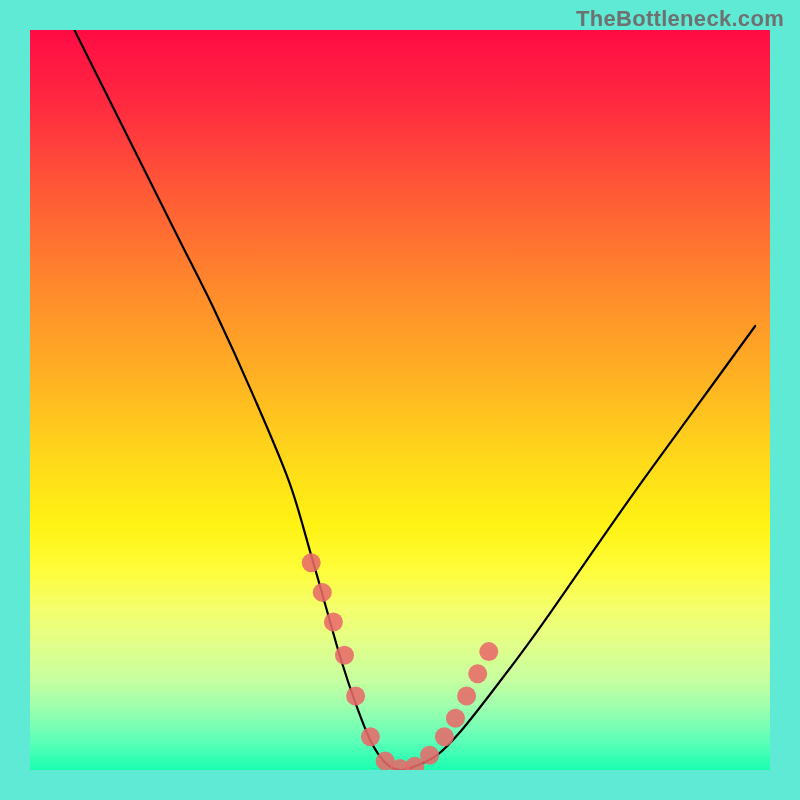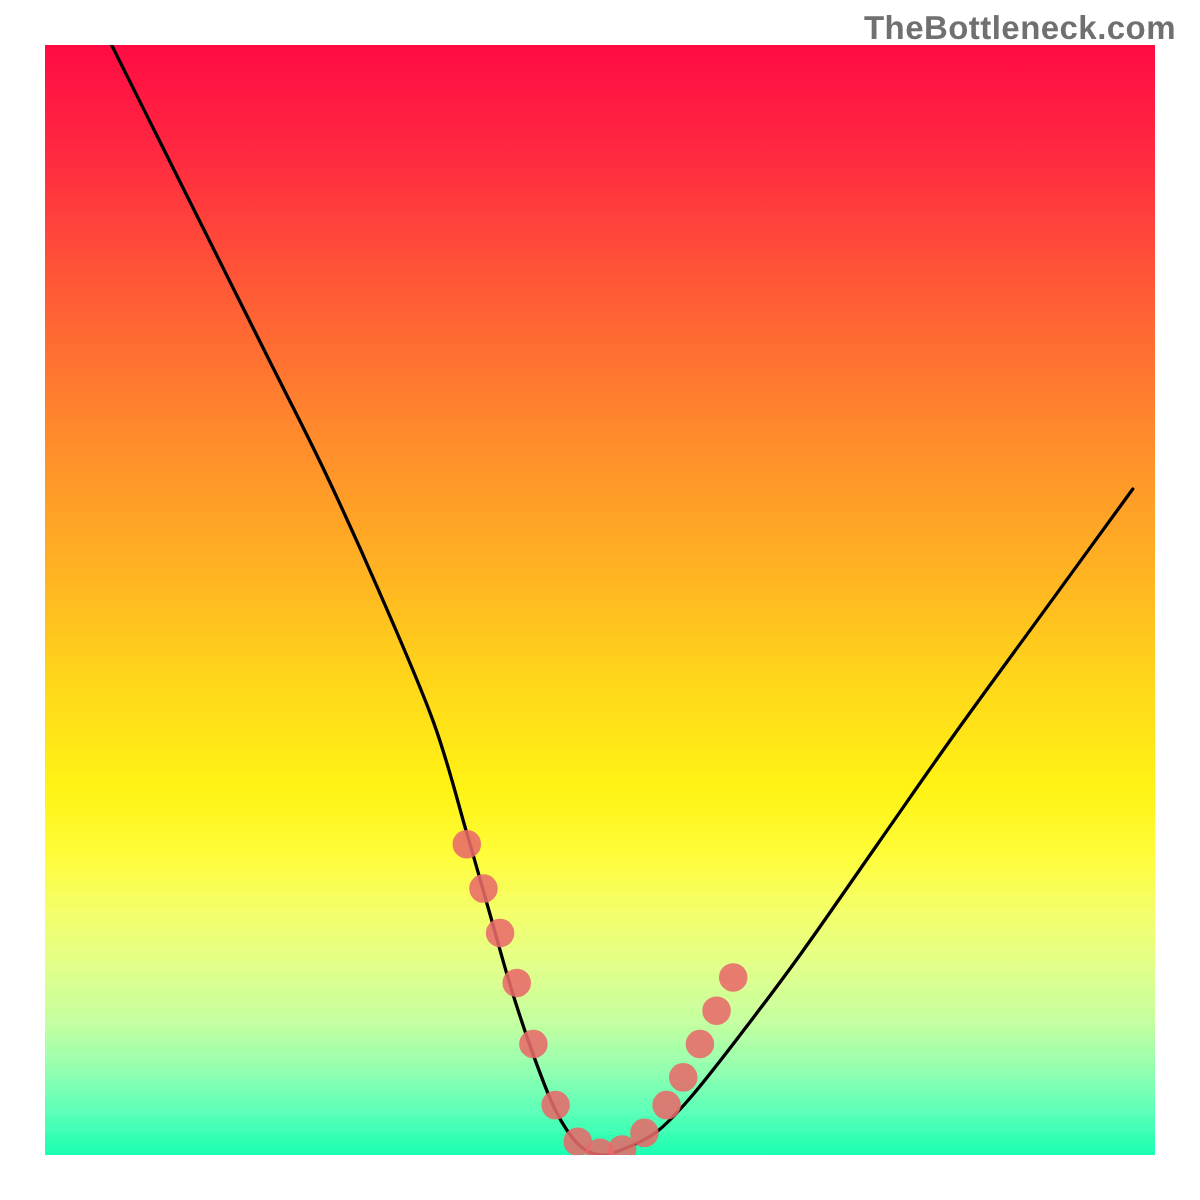--- a/index.html
+++ b/index.html
@@ -1,21 +1,21 @@
 <!DOCTYPE html>
 <html><head>
   <meta charset="utf-8">
   <style>
     * { margin: 0; padding: 0; box-sizing: border-box; }
     html, body { width: 800px; height: 800px; overflow: hidden; background: #000; }
     .frame {
       position: relative;
       width: 800px;
       height: 800px;
-      background: #ffffff;
+      background: #5eead4;
     }
     .watermark {
       position: absolute;
       top: 6px;
       right: 16px;
       color: #707070;
       font-family: Arial, Helvetica, sans-serif;
       font-size: 22px;
       font-weight: 600;
       letter-spacing: 0.3px;

